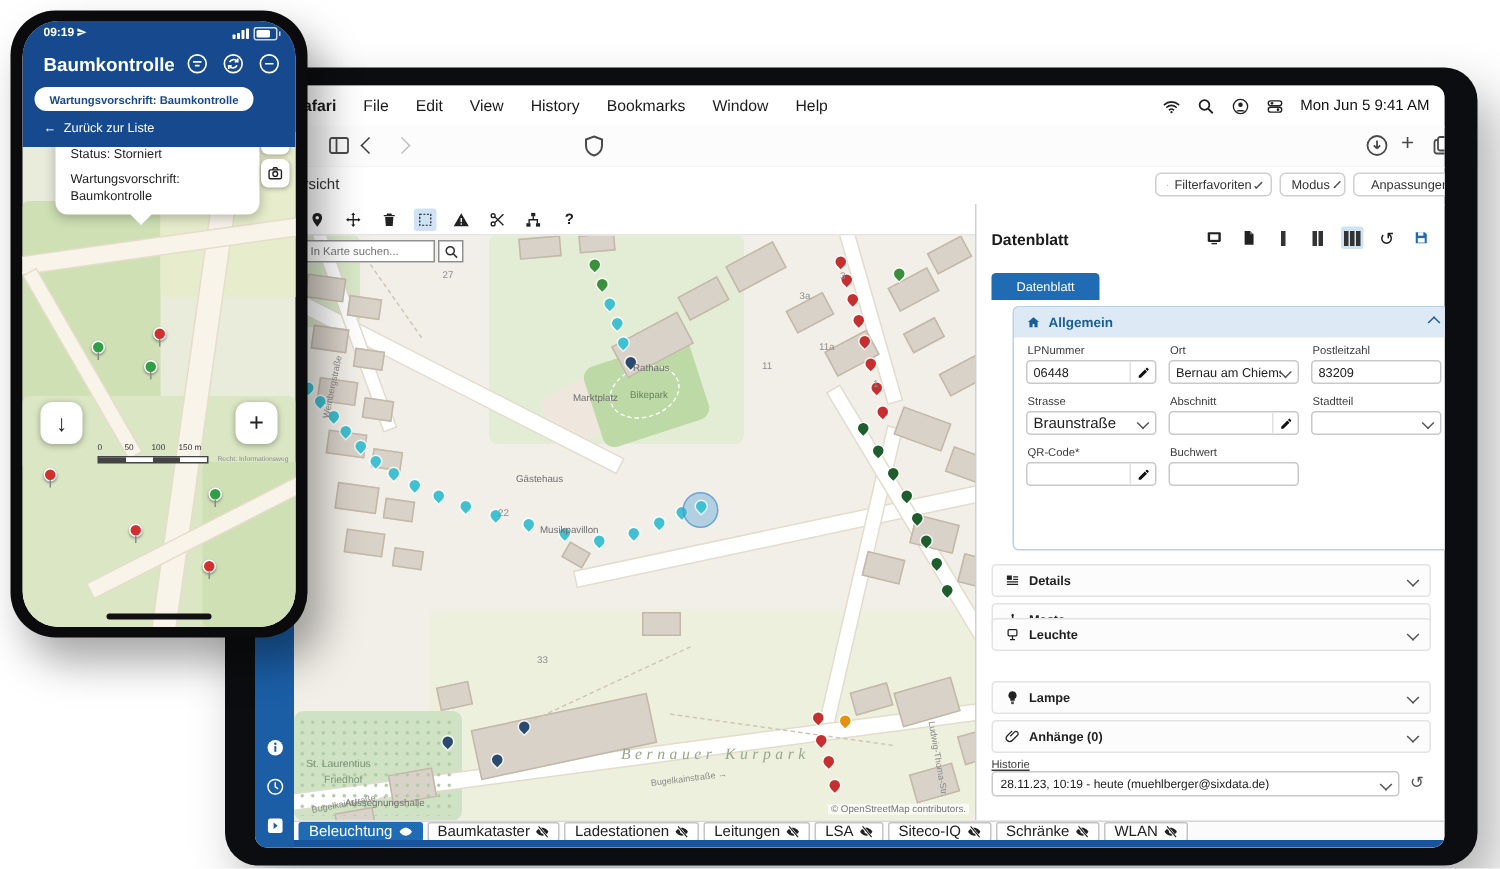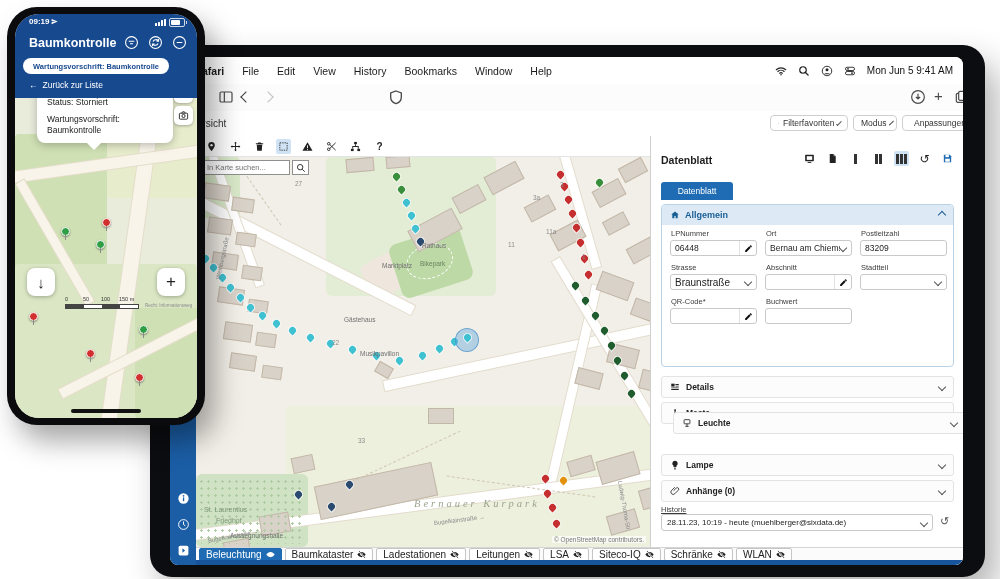--- a/index.html
+++ b/index.html
@@ -90,21 +90,21 @@
   #panel-toolbar{position:absolute;right:8px;top:15px;display:flex;align-items:center;gap:8px;}
   .ptb{width:15px;height:15px;display:flex;align-items:center;justify-content:center;color:#222;border-radius:2px;}
   .ptb .ic{width:11px;height:11px;}
   .ptb.active{background:#cfe3f5;}
   .ptb.accent{color:#1f6cb4;}
   .ptb.glyph{font-size:12px;}
   .colic{display:flex;gap:1.5px;align-items:center;height:10px;}
   .colic i{display:block;width:2.5px;height:10px;background:#333;}
   #panel-tab{position:absolute;left:10px;top:46px;width:72px;height:18px;background:#1f6cb4;color:#fff;
              font-size:8.5px;display:flex;align-items:center;justify-content:center;border-radius:3px 3px 0 0;}
-  #allg-box{position:absolute;left:10px;top:68px;width:293px;height:163px;border:1px solid #b9d2e6;border-radius:4px;box-sizing:border-box;background:#fff;}
+  #allg-box{position:absolute;left:24px;top:68px;width:293px;height:163px;border:1px solid #b9d2e6;border-radius:4px;box-sizing:border-box;background:#fff;}
   #allg-head{position:absolute;left:0;top:0;right:0;height:20px;background:#ddeaf5;border-radius:3px 3px 0 0;
              display:flex;align-items:center;padding:0 8px;gap:5px;color:#1a5e96;}
   #allg-head .ic{width:10px;height:10px;}
   #allg-label{font-size:9px;font-weight:bold;}
   #allg-chev{margin-left:auto;color:#1a5e96;}
   #fields-grid{position:absolute;left:8px;top:22px;width:277px;display:grid;grid-template-columns:1fr 1fr 1fr;column-gap:8px;row-gap:5px;}
   .fcell{min-width:0;}
   .flabel{font-size:7.5px;color:#3c3c3c;margin:2px 0 2px 1px;white-space:nowrap;}
   .fctrl{height:16px;border:1px solid #c9c9c9;border-radius:3px;background:#fff;display:flex;align-items:center;box-sizing:border-box;overflow:hidden;}
   .fctrl input{flex:1;min-width:0;border:none;outline:none;font-size:8.5px;padding:0 4px;font-family:inherit;color:#222;background:transparent;}
@@ -682,21 +682,21 @@
                 <svg viewBox="0 0 24 24" fill="currentColor">
                   <rect x="11" y="3" width="2.4" height="18"></rect>
                   <circle cx="12.2" cy="5.5" r="1.8"></circle>
                   <circle cx="12.2" cy="11" r="1.8"></circle>
                   <circle cx="12.2" cy="16.5" r="1.8"></circle>
                 </svg>
               </span>
               <span class="seclabel">Maste</span>
               <span class="chev down"></span>
             </div>
-            <div class="sectionrow" style="top: 276px; margin-left: 12px;">
+            <div class="sectionrow" style="top: 276px;">
               <span class="ic ">
                 <svg viewBox="0 0 24 24" fill="none" stroke="currentColor" stroke-width="2">
                   <rect x="5" y="4" width="14" height="10" rx="1.5"></rect>
                   <path d="M12 14v6M8 20h8"></path>
                 </svg>
               </span>
               <span class="seclabel">Leuchte</span>
               <span class="chev down"></span>
             </div>
             <div class="sectionrow" style="top: 318px;">

